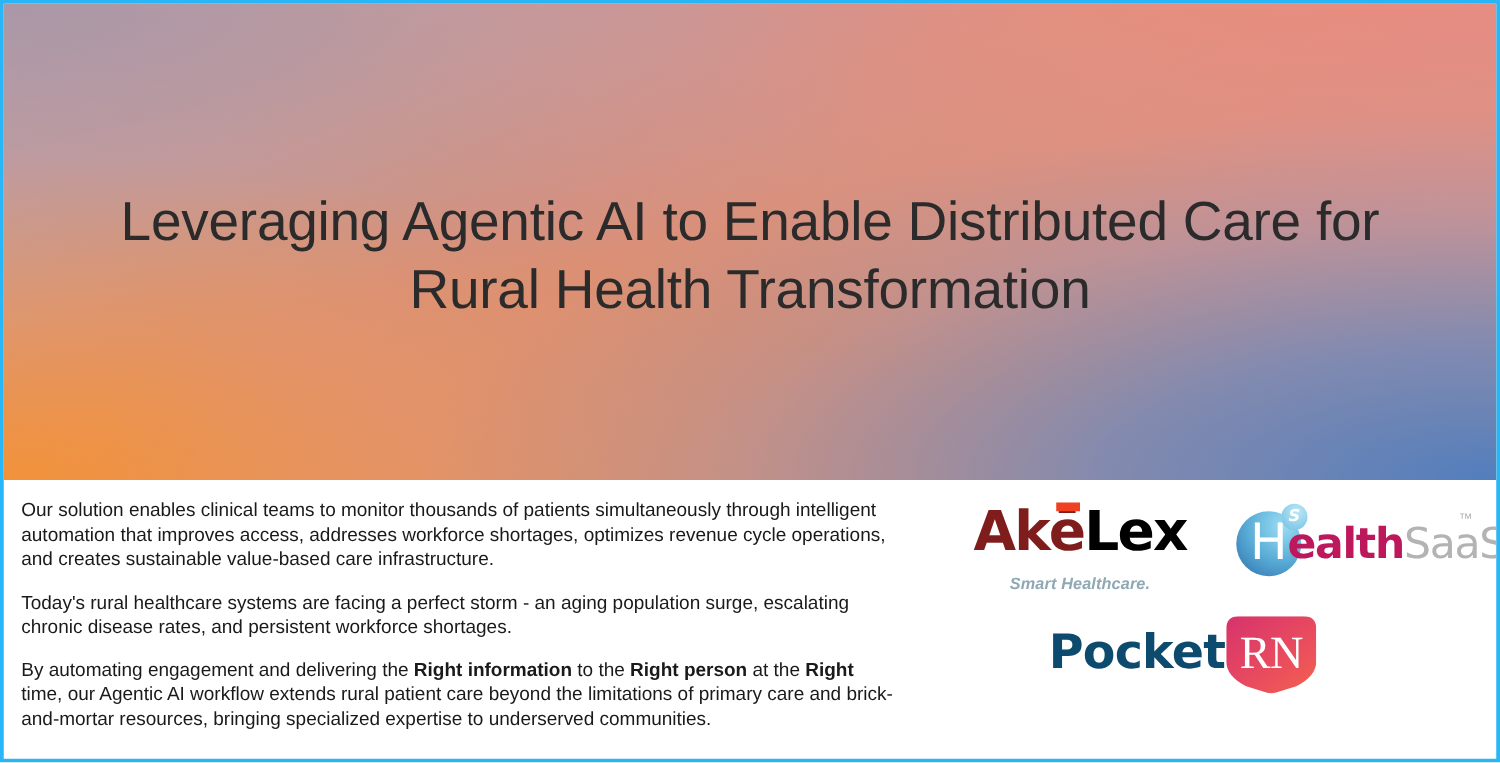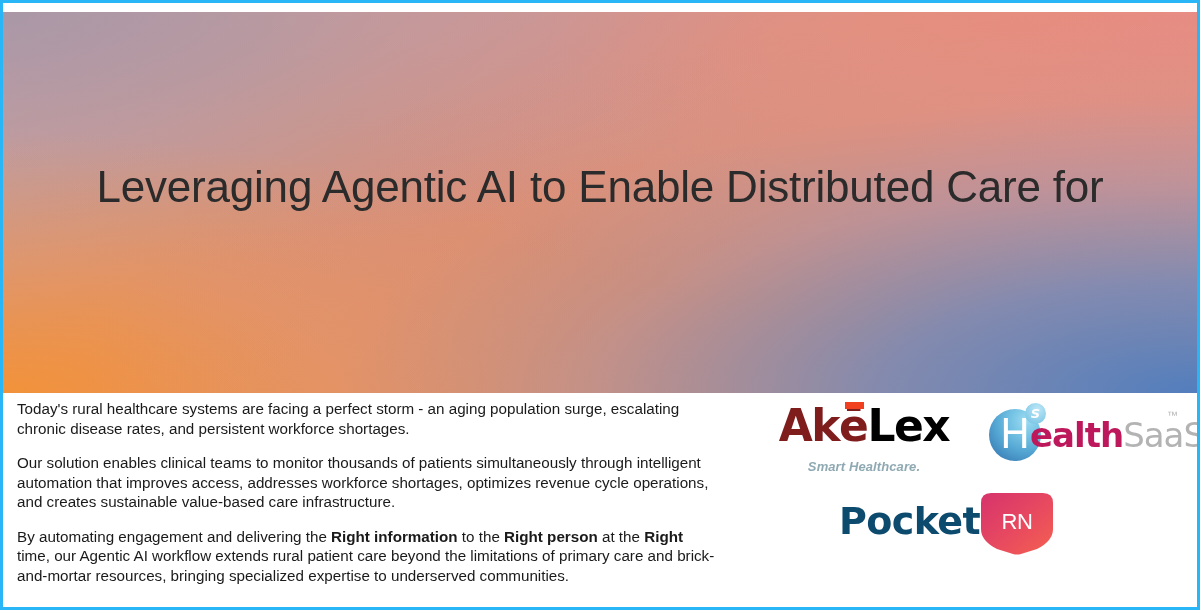--- a/index.html
+++ b/index.html
@@ -26,21 +26,20 @@
   }
 
   
   .banner {
     position: absolute;
     left: 0;
     top: 0;
     width: 1194px;
     height: 381px;
     overflow: hidden;
-    margin-top: 9px;
   }
   .banner-grad {
     position: absolute;
     inset: 0;
     background:
       linear-gradient(120deg,
         rgba(243,146,55,0.00) 0%,
         rgba(243,146,55,0.00) 100%),
       linear-gradient(150deg,
         #b9a0ad 0%,
@@ -259,44 +258,45 @@
   .prn-rn {
     position: absolute;
     left: 142px;
     top: 4px;
     width: 72px;
     height: 58px;
     display: flex;
     align-items: center;
     justify-content: center;
     color: #ffffff;
-    font-family: Liberation Sans, sans-serif;
-    font-size: 22px;
+    font-family: Liberation Serif, serif;
+    font-size: 37px;
     font-weight: normal;
     letter-spacing: -0.5px;
   }
 </style>
 </head>
 <body>
 
 <div class="slide">
 
   <div class="banner">
     <div class="banner-grad"></div>
     <div class="banner-grad2"></div>
     <div class="banner-title">
       <span class="ttl-line">Leveraging Agentic AI to Enable Distributed Care for</span>
+      <span class="ttl-line">Rural Health Transformation</span>
     </div>
   </div>
 
   <div class="content">
 
     <div class="body-col">
+      <p>Our solution enables clinical teams to monitor thousands of patients simultaneously through intelligent automation that improves access, addresses workforce shortages, optimizes revenue cycle operations, and creates sustainable value-based care infrastructure.</p>
       <p>Today's rural healthcare systems are facing a perfect storm - an aging population surge, escalating chronic disease rates, and persistent workforce shortages.</p>
-      <p>Our solution enables clinical teams to monitor thousands of patients simultaneously through intelligent automation that improves access, addresses workforce shortages, optimizes revenue cycle operations, and creates sustainable value-based care infrastructure.</p>
       <p><span>By automating engagement and delivering the </span><b>Right information</b><span> to the </span><b>Right person</b><span> at the </span><b>Right</b><span> time, our Agentic AI workflow extends rural patient care beyond the limitations of primary care and brick-and-mortar resources, bringing specialized expertise to underserved communities.</span></p>
     </div>
 
     <div class="logo-col">
 
       <div class="logo-akelex">
         <div class="akelex-word"><span class="akelex-ake"><span>Akē</span><span class="macron"></span></span><span class="akelex-lex">Lex</span></div>
         <div class="akelex-tag">Smart Healthcare.</div>
       </div>
 

